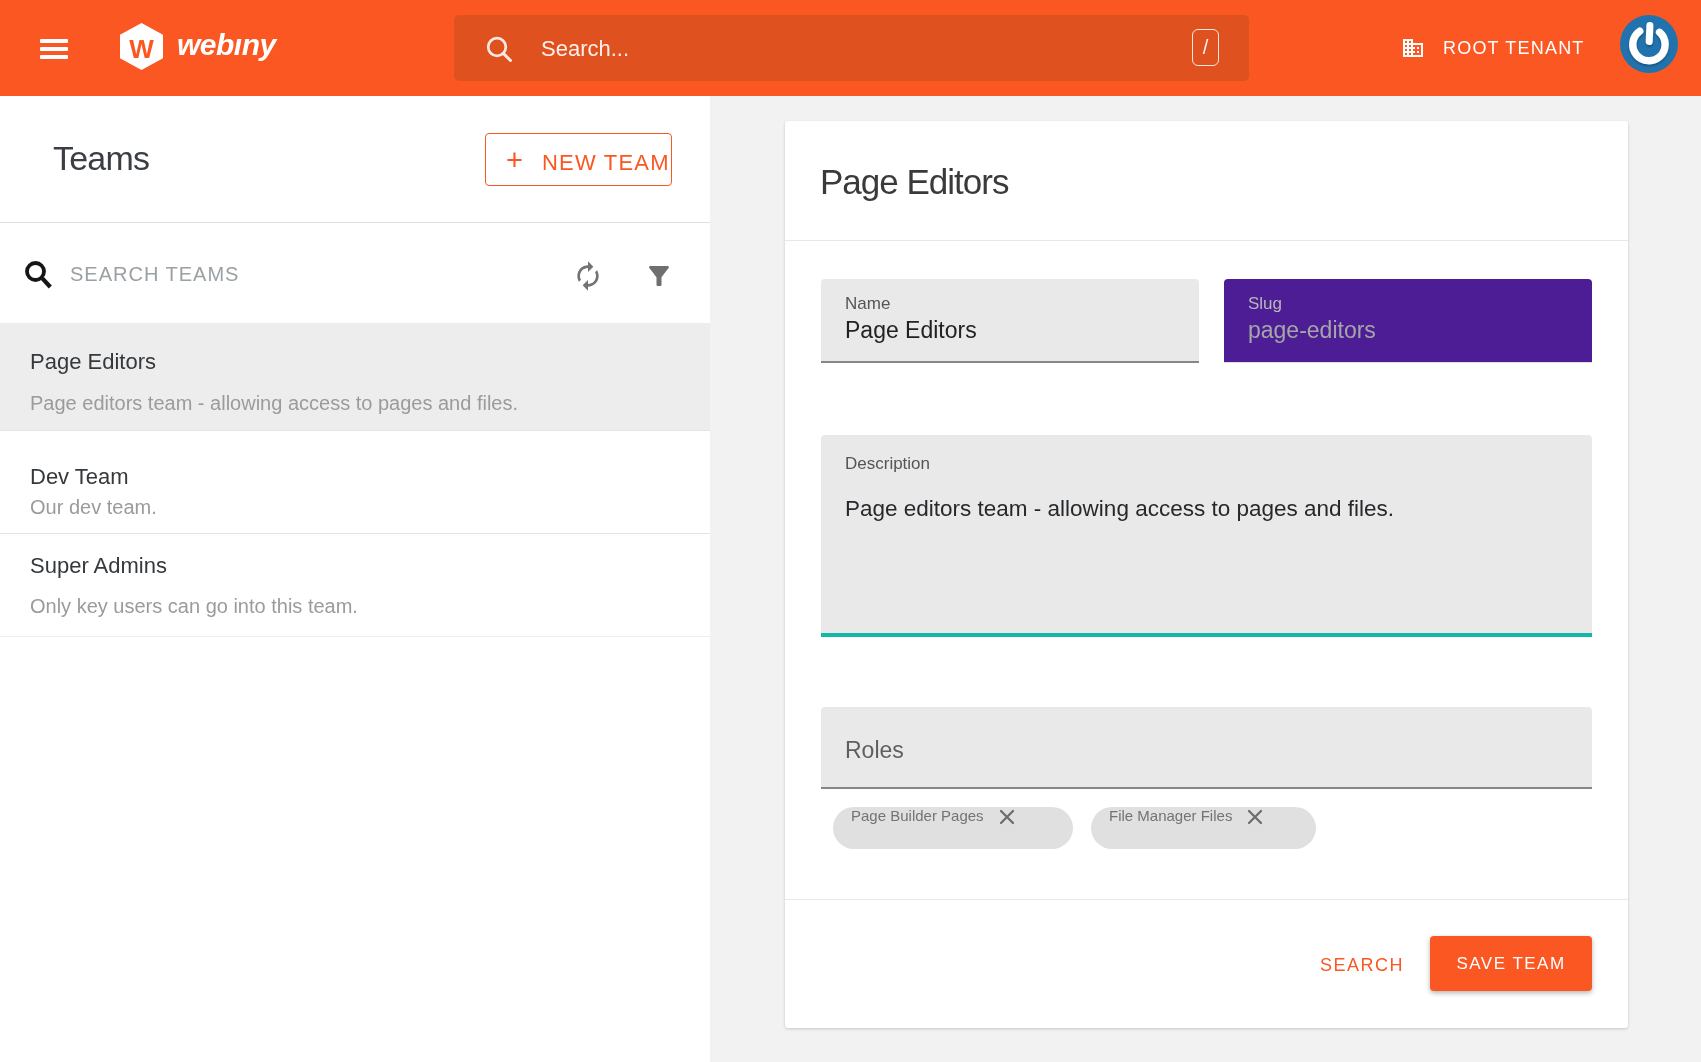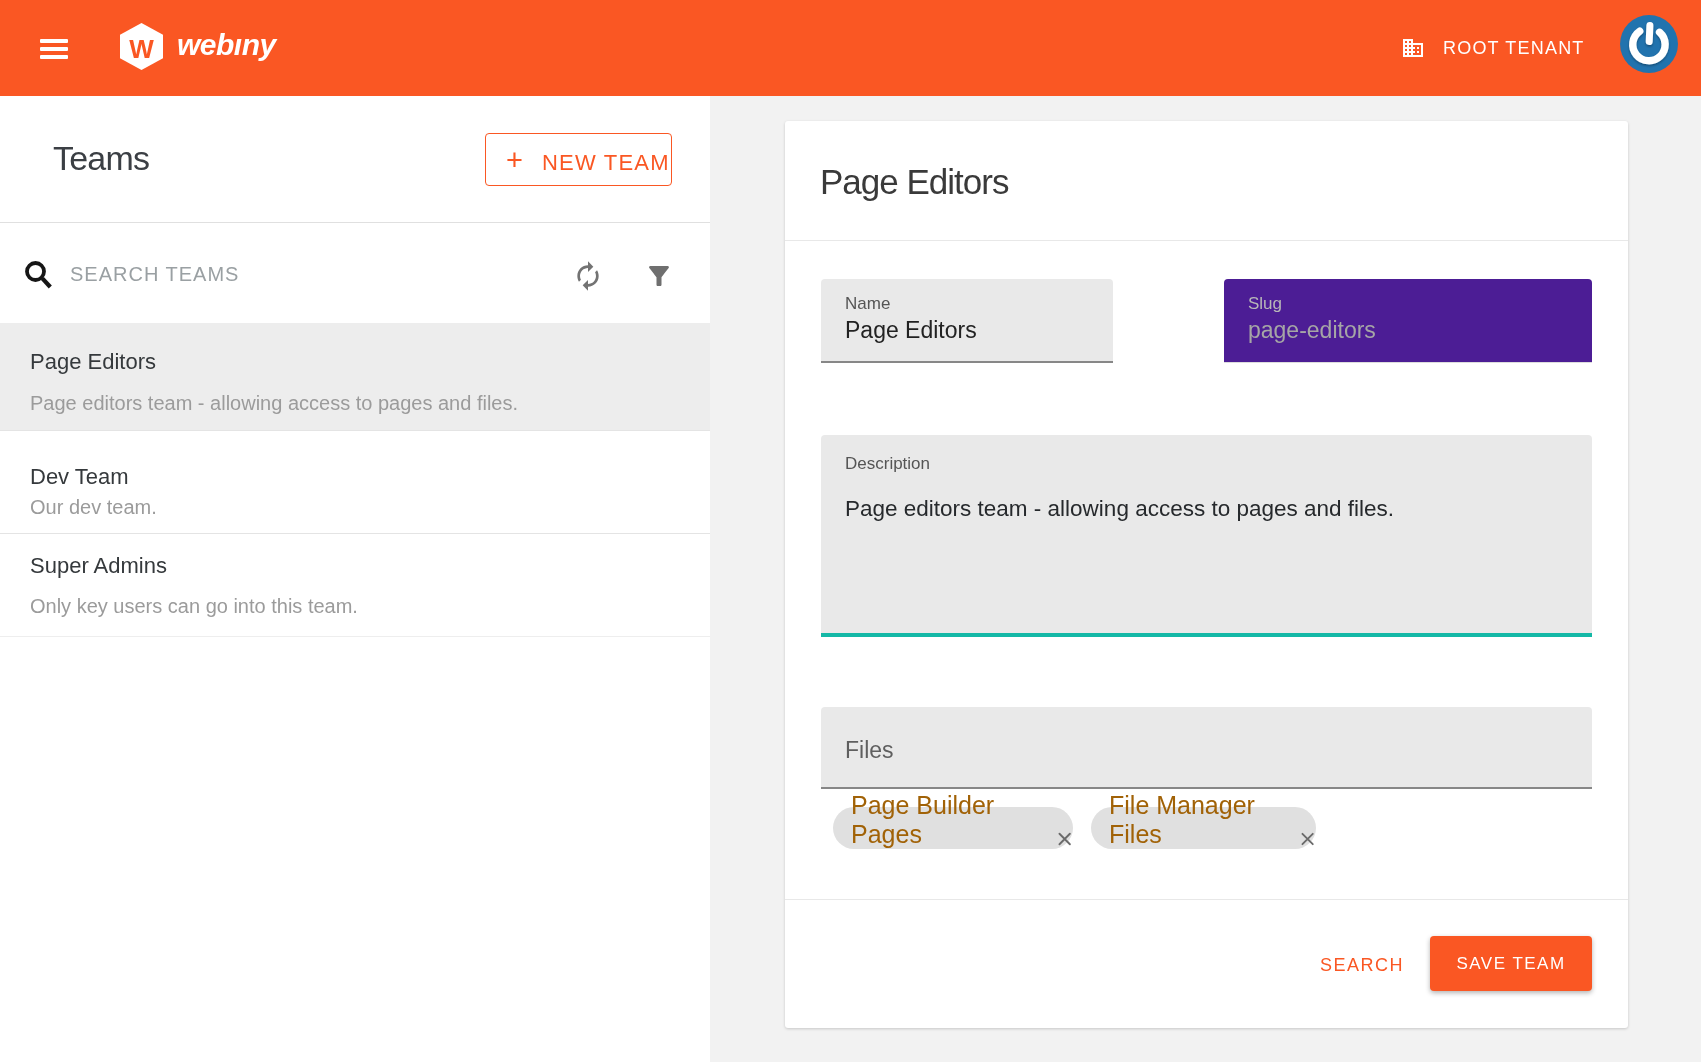--- a/index.html
+++ b/index.html
@@ -27,46 +27,54 @@
 .lt { position:absolute; left:30px; font-size:22px; color:#35393c; }
 .ld { position:absolute; left:30px; font-size:20px; color:#9b9b9b; }
 
 
 #rightbg { position:absolute; left:710px; top:96px; width:991px; height:966px; background:#f2f2f2; }
 #card { position:absolute; left:785px; top:121px; width:843px; height:907px; background:#fff; border-radius:3px; box-shadow:0 1px 3px rgba(0,0,0,0.18); }
 #cardtitle { position:absolute; left:820px; top:162px; font-size:35px; letter-spacing:-1px; color:#3a3a3a; }
 .field { position:absolute; background:#e9e9e9; border-radius:4px 4px 0 0; }
 .field .flabel { position:absolute; left:24px; font-size:17px; color:#555; }
 .field .fval { position:absolute; left:24px; font-size:23px; color:#222; }
-#namebox { left:821px; top:279px; width:292px; height:84px; border-bottom:2px solid #878787; }
+#namebox { left:821px; top:279px; width:378px; height:84px; border-bottom:2px solid #878787; }
 #slugbox { left:1224px; top:279px; width:368px; height:84px; background:#4c1d95; border-bottom:1px solid #ddd; }
 #slugbox .flabel { color:#b8b8b8; }
 #slugbox .fval { color:#a6a6a6; }
 #descbox { left:821px; top:435px; width:771px; height:202px; border-bottom:4px solid #14b8a6; }
 #descbox .fval { font-size:22.5px; color:#26292c; }
 #rolesbox { left:821px; top:707px; width:771px; height:82px; border-bottom:2px solid #878787; }
 #rolesbox .flabel { font-size:23px; color:#5f5f5f; top:30px; }
-.chip { position:absolute; top:807px; height:42px; background:#e0e0e0; border-radius:21px; display:flex; align-items:flex-end; font-size:25px; color:#a16207; }
+.chip { position:absolute; top:807px; height:42px; background:#e0e0e0; border-radius:21px; display:flex; align-items:flex-start; font-size:15px; color:#737373; }
 #cancel { position:absolute; left:1320px; top:955px; font-size:18px; letter-spacing:1.5px; color:#fa5723; }
 #saveteam { position:absolute; left:1430px; top:936px; width:162px; height:55px; background:#fa5723; border-radius:4px; box-shadow:0 2px 5px rgba(0,0,0,0.3); color:#fff; font-size:17px; letter-spacing:1.5px; text-align:center; line-height:55px; }
 </style>
 </head>
 <body>
 <div id="rightbg"></div>
 <div id="topbar">
   <div class="mbar" style="top:39px"></div>
   <div class="mbar" style="top:47px"></div>
   <div class="mbar" style="top:55px"></div>
   <div id="hexwrap">
     <svg width="43" height="47" viewBox="0 0 43 47">
       <polygon points="21.5,0 43,11.7 43,35.3 21.5,47 0,35.3 0,11.7" fill="#fff"></polygon>
       <text x="21.5" y="34.5" text-anchor="middle" font-size="26" font-weight="bold" fill="#fa5723" font-family="Liberation Sans, sans-serif">W</text>
     </svg>
   </div>
   <div id="wordmark">webıny</div>
+  <div id="searchbar">
+    <svg style="position:absolute;left:30px;top:19px;opacity:0.88" width="32" height="32" viewBox="0 0 32 32">
+      <circle cx="13" cy="13" r="8.8" fill="none" stroke="#fff" stroke-width="2.7"></circle>
+      <line x1="19.6" y1="19.6" x2="26.5" y2="26.5" stroke="#fff" stroke-width="3" stroke-linecap="round"></line>
+    </svg>
+    <div id="searchph">Search...</div>
+    <div id="slashkey">/</div>
+  </div>
   <svg style="position:absolute;left:1401px;top:36px" width="24" height="24" viewBox="0 0 24 24" fill="#fff">
     <path d="M12 7V3H2v18h20V7H12zM6 19H4v-2h2v2zm0-4H4v-2h2v2zm0-4H4V9h2v2zm0-4H4V5h2v2zm4 12H8v-2h2v2zm0-4H8v-2h2v2zm0-4H8V9h2v2zm0-4H8V5h2v2zm10 12h-8v-2h2v-2h-2v-2h2v-2h-2V9h8v10zm-2-8h-2v2h2v-2zm0 4h-2v2h2v-2z"></path>
   </svg>
   <div id="tenant">ROOT TENANT</div>
   <svg style="position:absolute;left:1620px;top:15px" width="58" height="58" viewBox="0 0 58 58">
     <defs>
         <filter id="psh" x="-30%" y="-30%" width="160%" height="160%">
           <feDropShadow dx="0" dy="1.4" stdDeviation="1.1" flood-color="#000" flood-opacity="0.35"></feDropShadow>
         </filter>
       </defs>
@@ -117,21 +125,21 @@
 </div>
 <div class="field" id="slugbox">
   <div class="flabel" style="top:15px">Slug</div>
   <div class="fval" style="top:38px">page-editors</div>
 </div>
 <div class="field" id="descbox">
   <div class="flabel" style="top:19px">Description</div>
   <div class="fval" style="top:61px">Page editors team - allowing access to pages and files.</div>
 </div>
 <div class="field" id="rolesbox">
-  <div class="flabel">Files</div>
+  <div class="flabel">Roles</div>
 </div>
 <div class="chip" style="left:833px;width:240px;padding-left:18px">Page Builder Pages
   <svg style="margin-left:13px" width="20" height="20" viewBox="0 0 20 20">
       <path d="M4 4 L16 16 M16 4 L4 16" stroke="#6b6b6b" stroke-width="2.2" stroke-linecap="round"></path>
     </svg>
 </div>
 <div class="chip" style="left:1091px;width:225px;padding-left:18px">File Manager Files
   <svg style="margin-left:13px" width="20" height="20" viewBox="0 0 20 20">
       <path d="M4 4 L16 16 M16 4 L4 16" stroke="#6b6b6b" stroke-width="2.2" stroke-linecap="round"></path>
     </svg>

